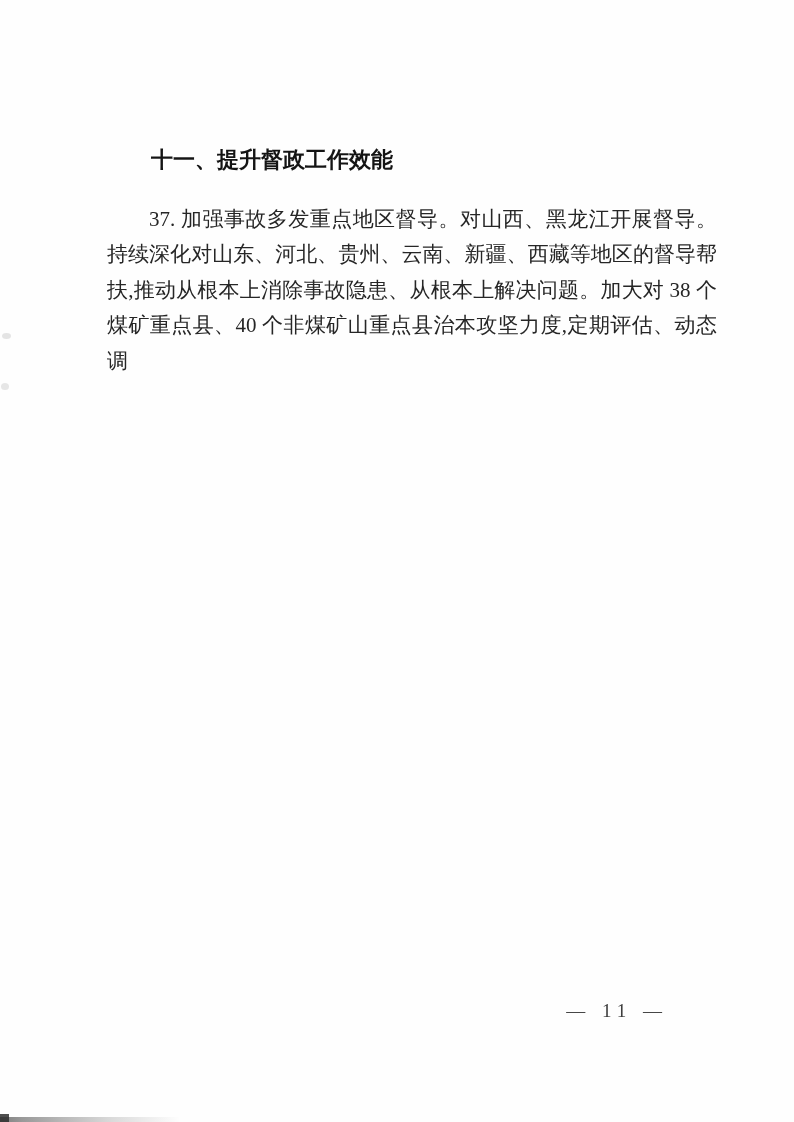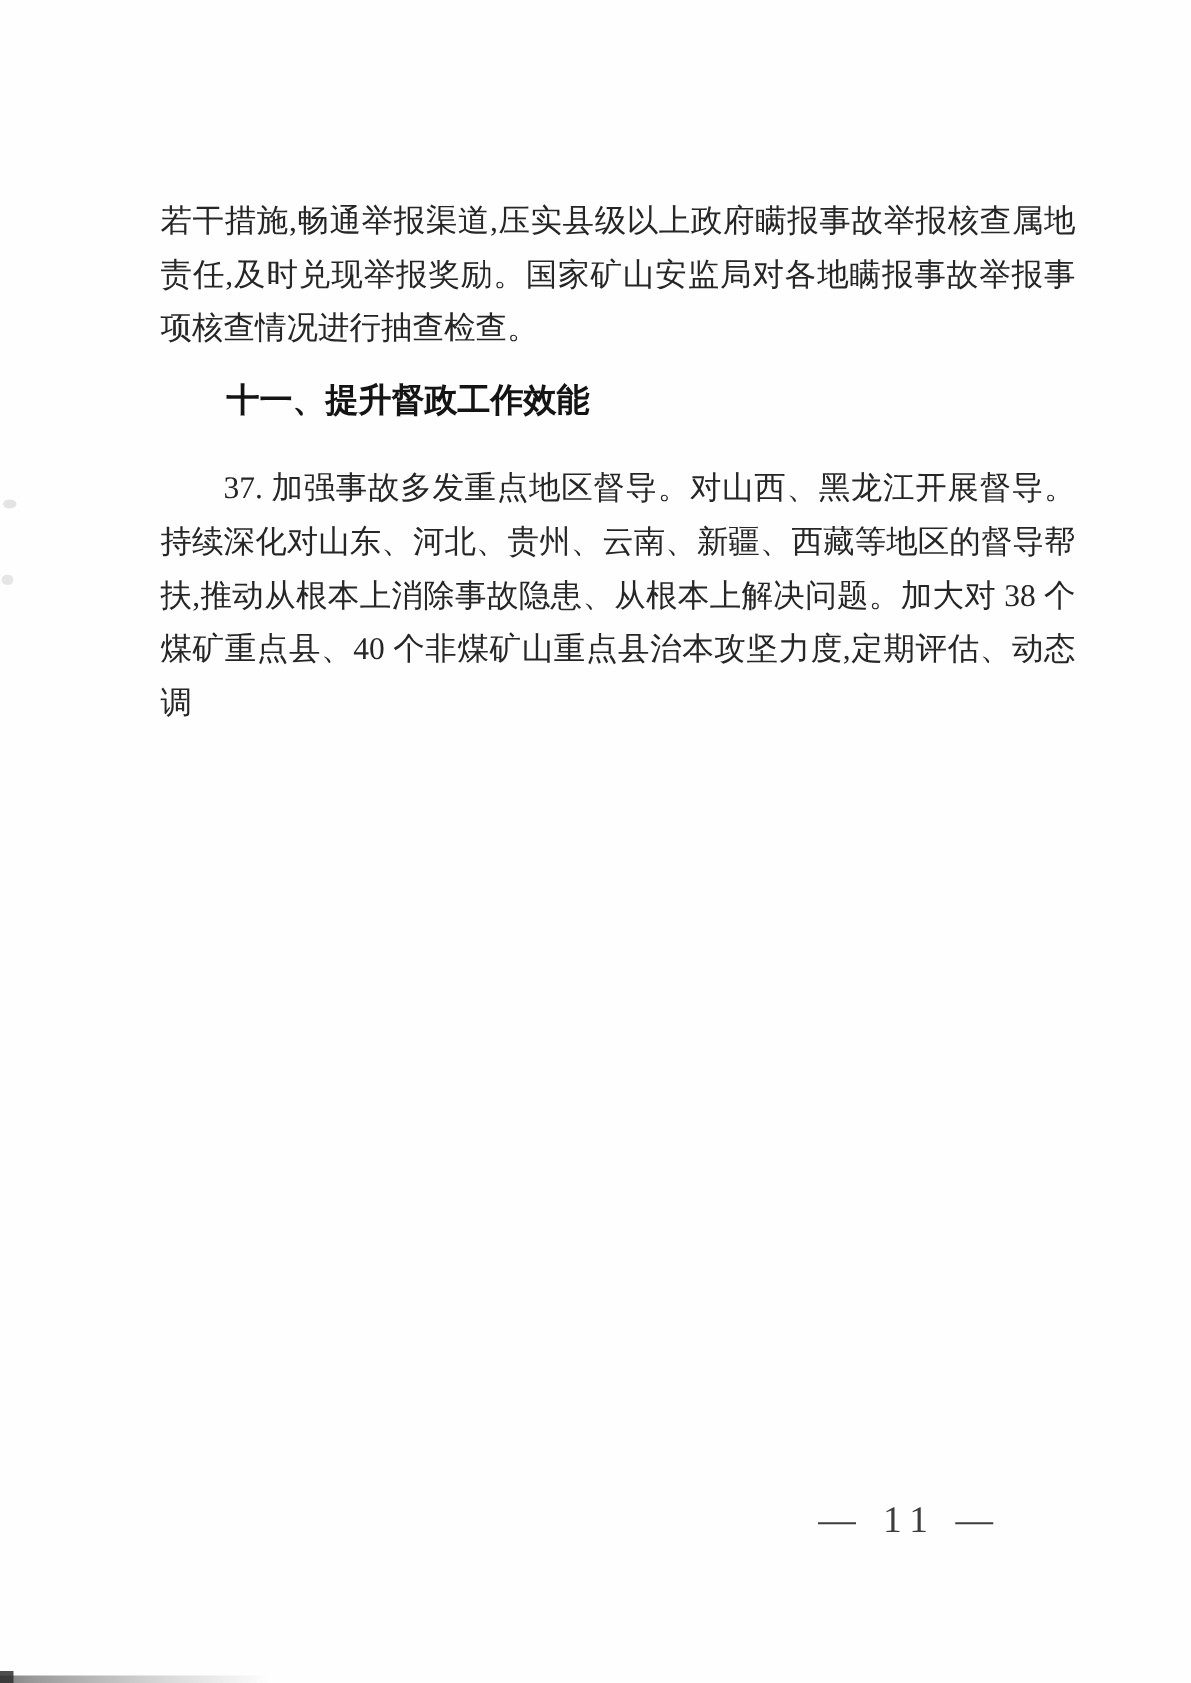--- a/index.html
+++ b/index.html
@@ -39,21 +39,21 @@
     font-weight: bold;
     color: #141414;
     margin: 12px 0 24px 0;
     text-indent: 2em;
     line-height: 35.6px;
   }
   .page-number {
     position: absolute;
     top: 1000px;
     right: 126px;
-    font-size: 25px;
+    font-size: 19px;
     letter-spacing: 6px;
     color: #3d3d3d;
   }
   
   .artifact-bottom-smudge {
     position: absolute;
     left: 0;
     bottom: 0;
     width: 180px;
     height: 5px;
@@ -90,21 +90,20 @@
     opacity: 0.7;
   }
 </style>
 </head>
 <body>
 
 <div class="page">
 
   <div class="text-block">
 
-    <p class="para continuation">若干措施,畅通举报渠道,压实县级以上政府瞒报事故举报核查属地责任,及时兑现举报奖励。国家矿山安监局对各地瞒报事故举报事项核查情况进行抽查检查。</p>
 
 
 
     <h2 class="section-heading">十一、提升督政工作效能</h2>
 
 
     <p class="para">37. 加强事故多发重点地区督导。对山西、黑龙江开展督导。持续深化对山东、河北、贵州、云南、新疆、西藏等地区的督导帮扶,推动从根本上消除事故隐患、从根本上解决问题。加大对 38 个煤矿重点县、40 个非煤矿山重点县治本攻坚力度,定期评估、动态调</p>
 
   </div>
 

